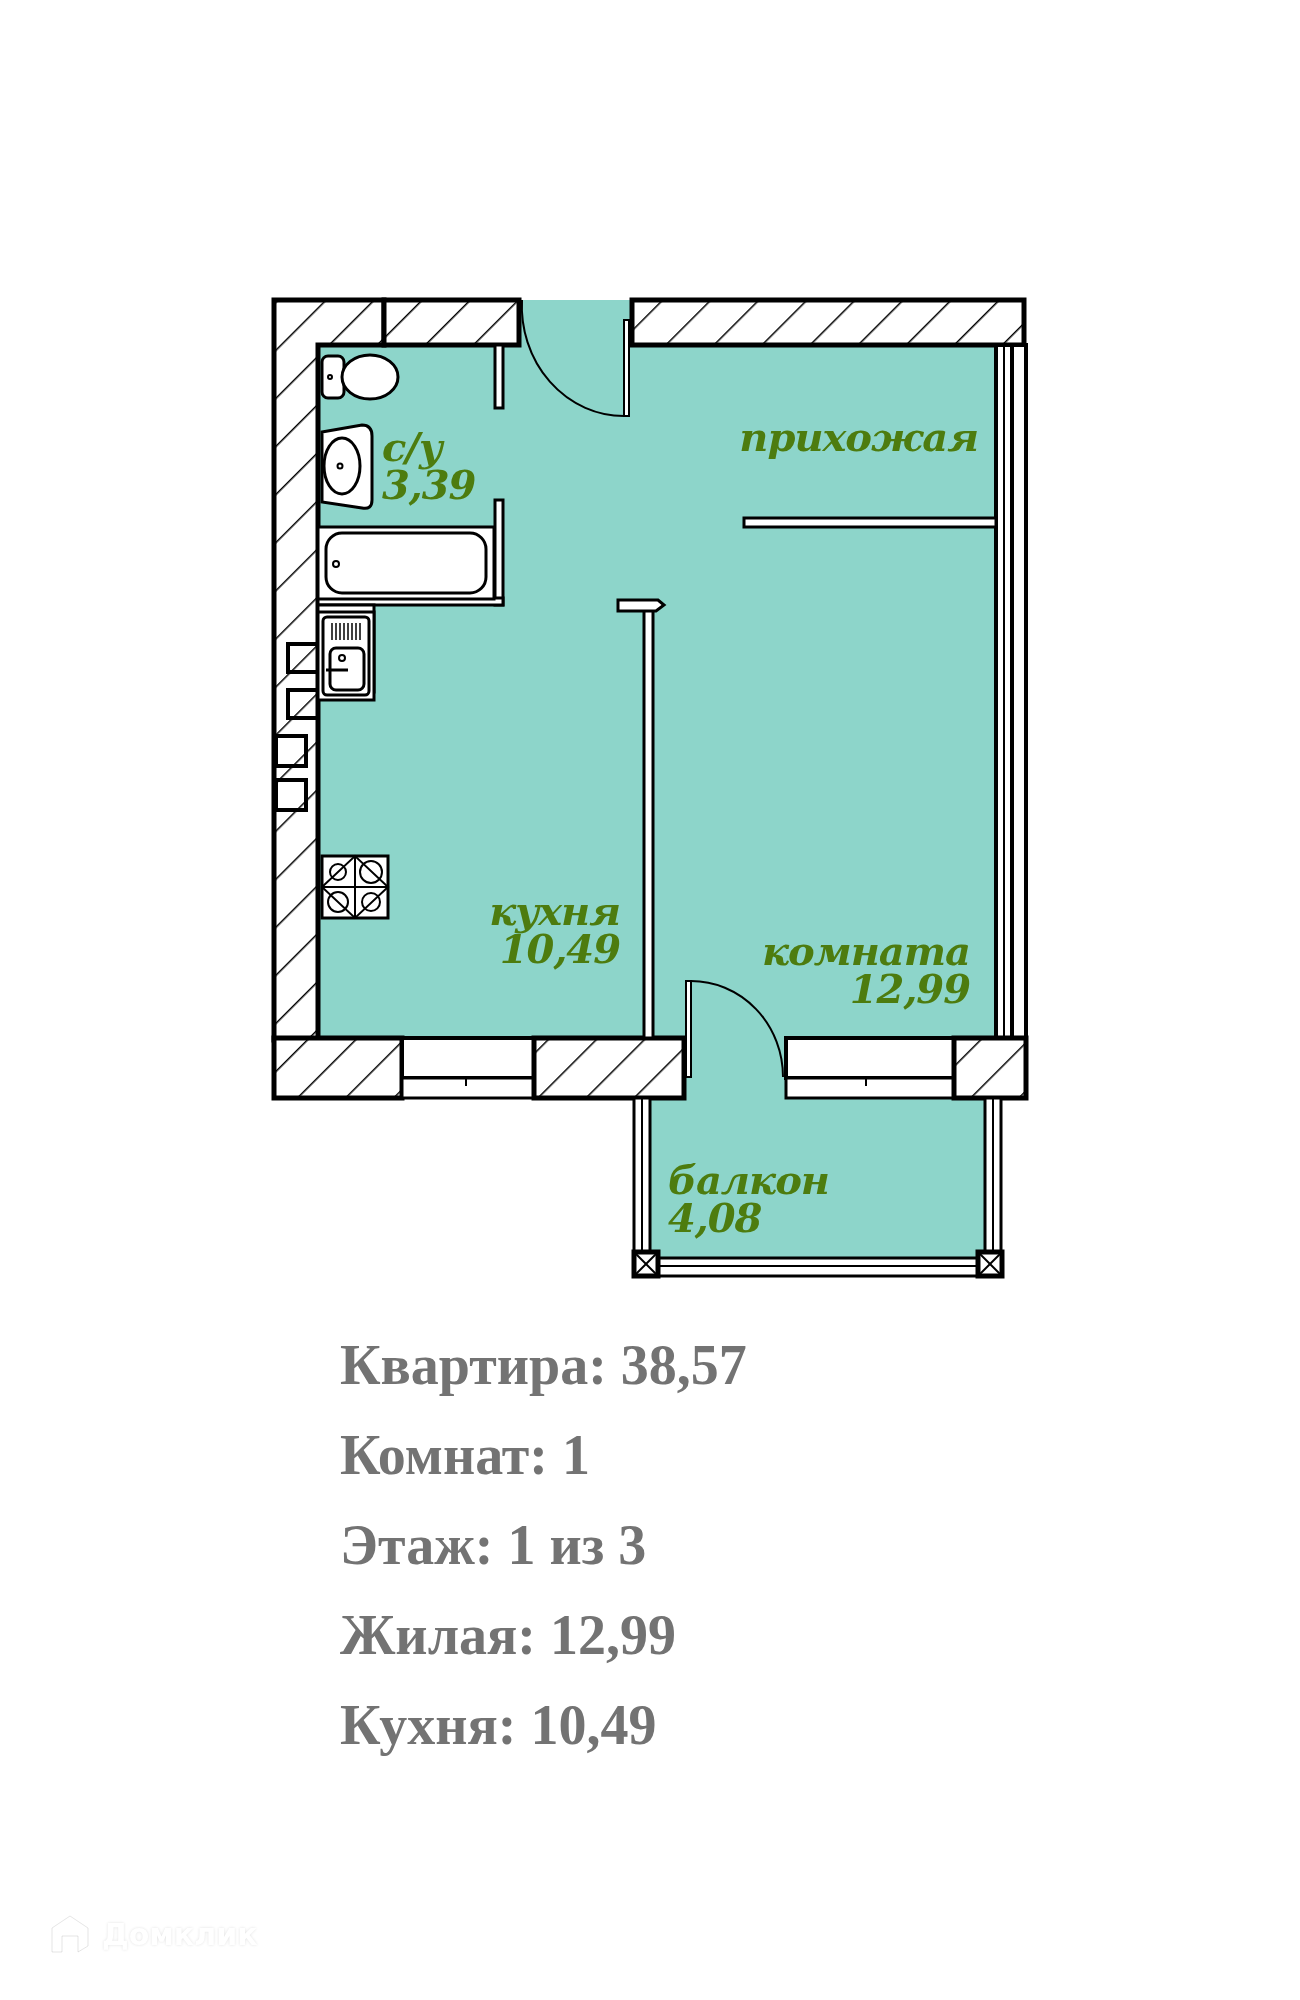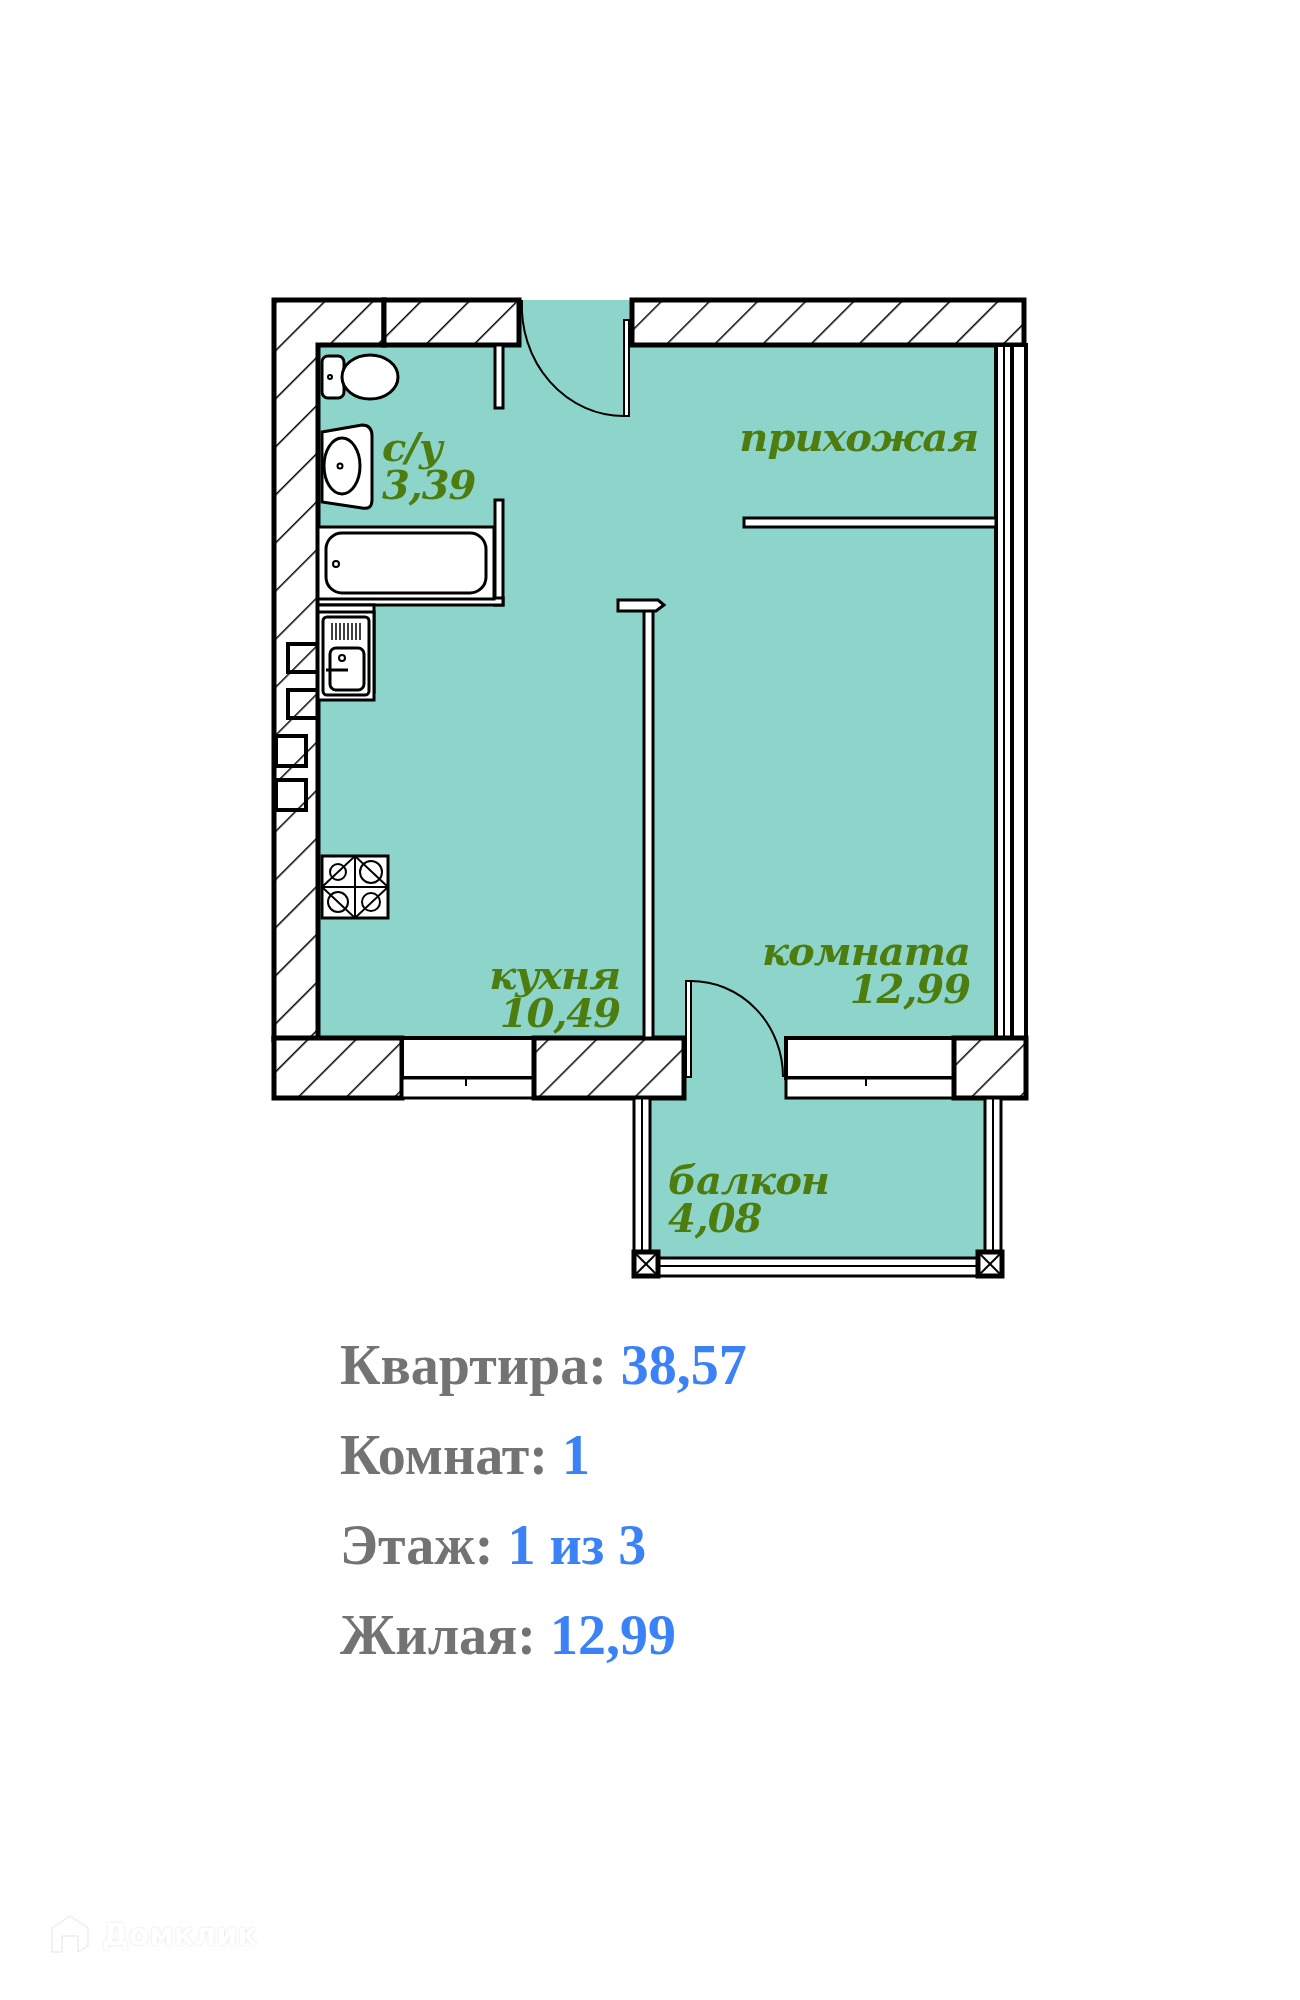--- a/index.html
+++ b/index.html
@@ -14,21 +14,21 @@
     }
     .room-label .area { display: block; }
     .right { text-align: right; }
     .info {
       position: absolute; left: 340px; top: 1320px;
       font-family: "Liberation Serif", "DejaVu Serif", serif;
       font-weight: bold; font-size: 56px;
     }
     .info-row { height: 90px; line-height: 90px; white-space: nowrap; }
     .info-row .k { color: #737373; }
-    .info-row .v { color: #3b82f6; }
+    .info-row .v { color: #737373; }
     .watermark {
       position: absolute; left: 48px; top: 1912px;
       display: flex; align-items: center; gap: 10px;
       font-family: "DejaVu Sans", sans-serif; font-weight: bold;
       font-size: 30px; color: #ffffff;
       text-shadow: 0 0 3px rgba(0,0,0,0.12);
     }
   </style>
 </head>
 <body>
@@ -161,21 +161,21 @@
   </g>
 </svg>
 
 <div class="room-label" style="left:382px; top:428px;">
   <span>с/у</span>
   <span class="area">3,39</span>
 </div>
 <div class="room-label right" style="left:700px; width:278px; top:418px;">
   <span>прихожая</span>
 </div>
-<div class="room-label right" style="left:440px; width:180px; top:956px;">
+<div class="room-label right" style="left:440px; width:180px; top:892px;">
   <span>кухня</span>
   <span class="area">10,49</span>
 </div>
 <div class="room-label right" style="left:700px; width:270px; top:932px;text-align:right;">
   <span>комната</span>
   <span class="area">12,99</span>
 </div>
 <div class="room-label" style="left:668px; top:1118px;margin-top:43px;">
   <span>балкон</span>
   <span class="area">4,08</span>
@@ -190,20 +190,24 @@
     <span class="k">Комнат:</span>
     <span class="v">1</span>
   </div>
   <div class="info-row">
     <span class="k">Этаж:</span>
     <span class="v">1 из 3</span>
   </div>
   <div class="info-row">
     <span class="k">Жилая:</span>
     <span class="v">12,99</span>
+  </div>
+  <div class="info-row">
+    <span class="k">Кухня:</span>
+    <span class="v">10,49</span>
   </div>
 </div>
 
 <div class="watermark">
   <svg width="44" height="44" viewBox="0 0 44 44">
     <path d="M4 16 L22 4 L40 16 V34 L30 40 V24 H14 V40 H4 Z" fill="#fff" stroke="rgba(0,0,0,0.1)" stroke-width="1"></path>
   </svg>
   <span>Домклик</span>
 </div>
 

